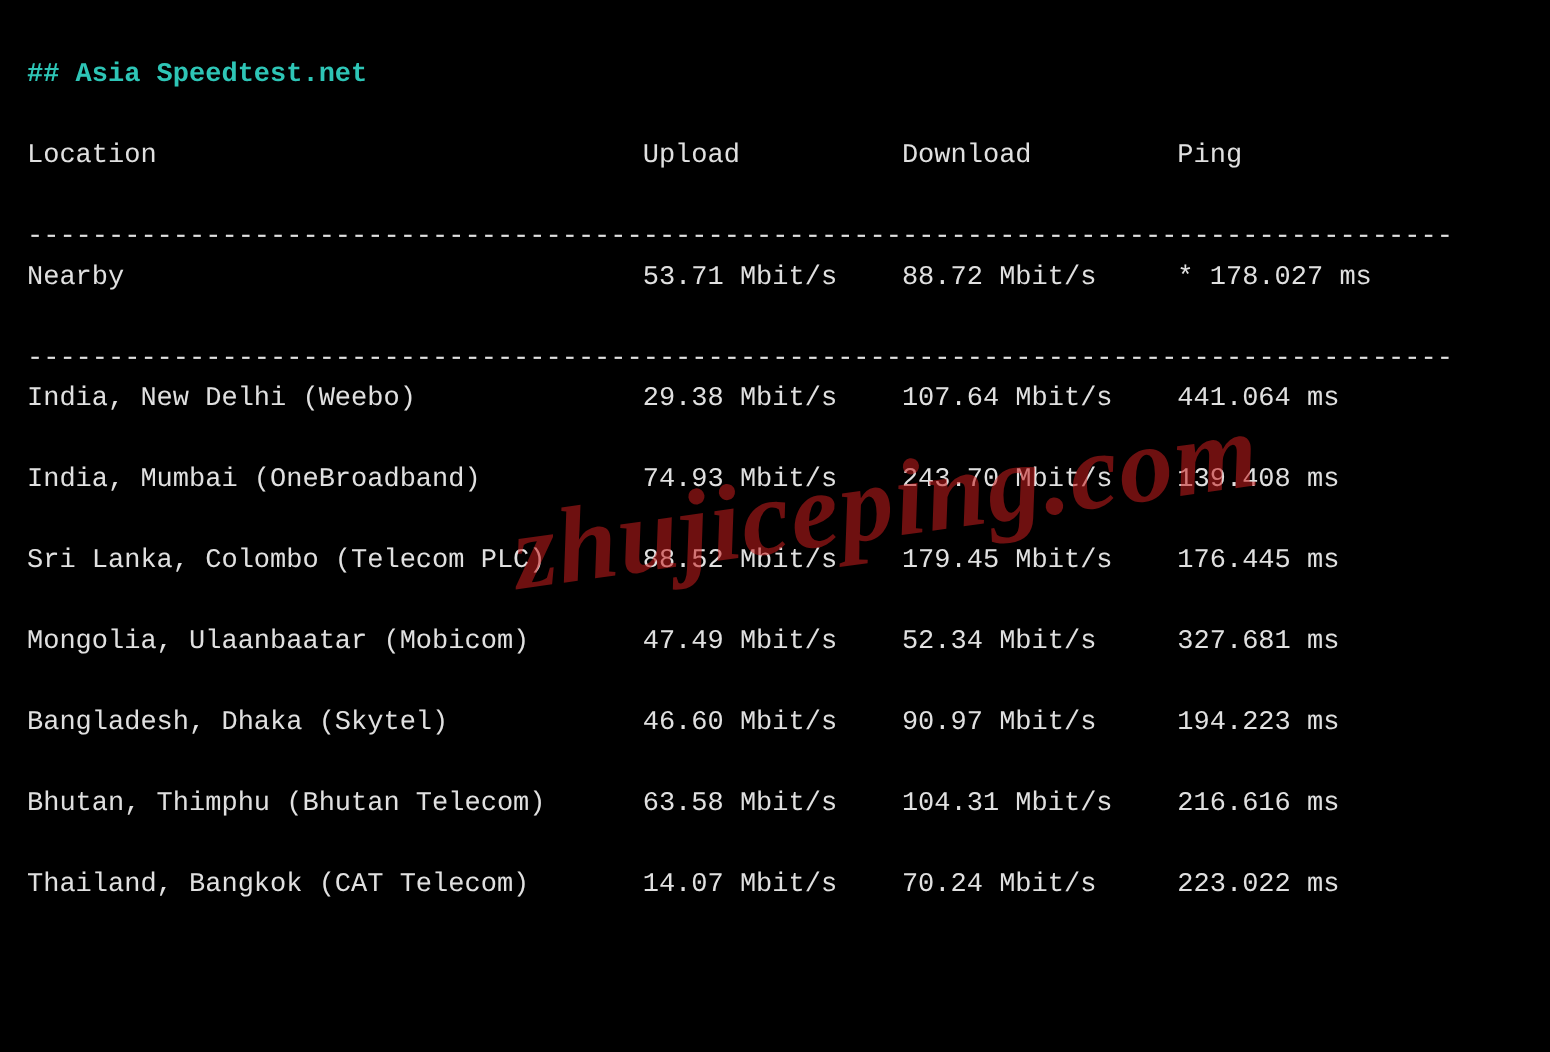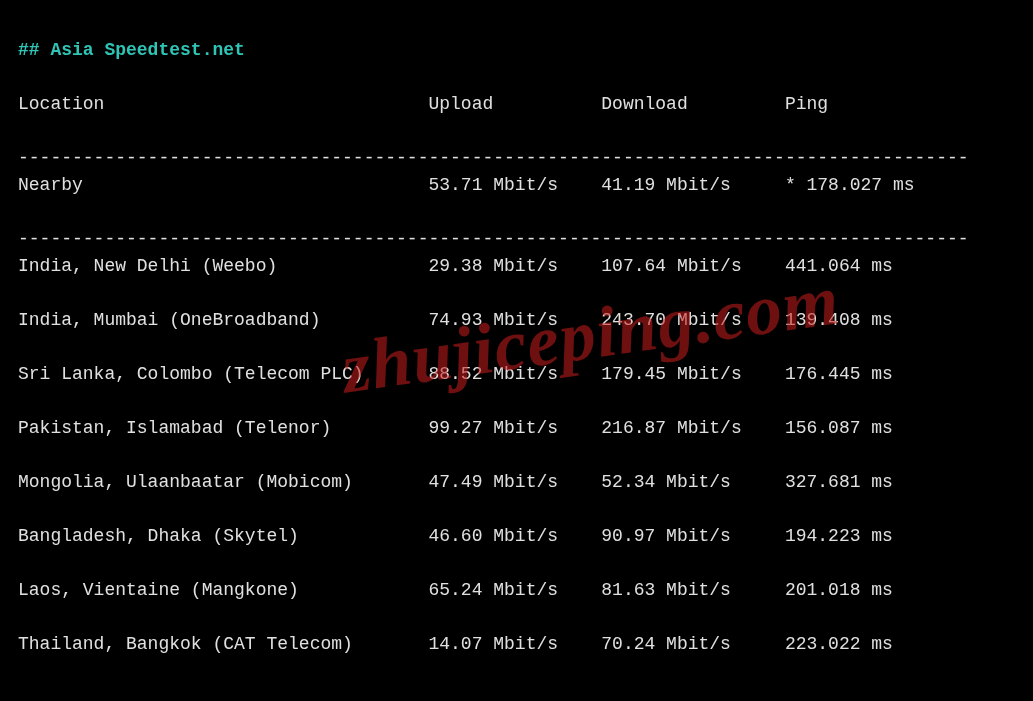--- a/index.html
+++ b/index.html
@@ -50,29 +50,28 @@
   }
 </style>
 </head>
 <body>
 
 <div class="terminal">
 <span class="header">## Asia Speedtest.net</span>
 
 <span class="row"><span class="col-loc">Location</span><span class="col-up">Upload</span><span class="col-dl">Download</span><span class="col-ping">Ping</span></span>
 <span class="divider">----------------------------------------------------------------------------------------</span>
-<span class="row"><span class="col-loc">Nearby</span><span class="col-up">53.71 Mbit/s</span><span class="col-dl">41.19 Mbit/s</span><span class="col-ping">* 178.027 ms</span></span>
+<span class="row"><span class="col-loc">Nearby</span><span class="col-up">53.71 Mbit/s</span><span class="col-dl">88.72 Mbit/s</span><span class="col-ping">* 178.027 ms</span></span>
 <span class="divider">----------------------------------------------------------------------------------------</span>
 <div id="rows-container"><span class="row"><span class="col-loc">India, New Delhi (Weebo)</span><span class="col-up">29.38 Mbit/s</span><span class="col-dl">107.64 Mbit/s</span><span class="col-ping">441.064 ms</span></span>
 <span class="row"><span class="col-loc">India, Mumbai (OneBroadband)</span><span class="col-up">74.93 Mbit/s</span><span class="col-dl">243.70 Mbit/s</span><span class="col-ping">139.408 ms</span></span>
 <span class="row"><span class="col-loc">Sri Lanka, Colombo (Telecom PLC)</span><span class="col-up">88.52 Mbit/s</span><span class="col-dl">179.45 Mbit/s</span><span class="col-ping">176.445 ms</span></span>
-<span class="row"><span class="col-loc">Pakistan, Islamabad (Telenor)</span><span class="col-up">99.27 Mbit/s</span><span class="col-dl">216.87 Mbit/s</span><span class="col-ping">156.087 ms</span></span>
 <span class="row"><span class="col-loc">Mongolia, Ulaanbaatar (Mobicom)</span><span class="col-up">47.49 Mbit/s</span><span class="col-dl">52.34 Mbit/s</span><span class="col-ping">327.681 ms</span></span>
 <span class="row"><span class="col-loc">Bangladesh, Dhaka (Skytel)</span><span class="col-up">46.60 Mbit/s</span><span class="col-dl">90.97 Mbit/s</span><span class="col-ping">194.223 ms</span></span>
-<span class="row"><span class="col-loc">Laos, Vientaine (Mangkone)</span><span class="col-up">65.24 Mbit/s</span><span class="col-dl">81.63 Mbit/s</span><span class="col-ping">201.018 ms</span></span>
+<span class="row"><span class="col-loc">Bhutan, Thimphu (Bhutan Telecom)</span><span class="col-up">63.58 Mbit/s</span><span class="col-dl">104.31 Mbit/s</span><span class="col-ping">216.616 ms</span></span>
 <span class="row"><span class="col-loc">Thailand, Bangkok (CAT Telecom)</span><span class="col-up">14.07 Mbit/s</span><span class="col-dl">70.24 Mbit/s</span><span class="col-ping">223.022 ms</span></span>
 
 
 
 
 
 
 
 
 </div>

